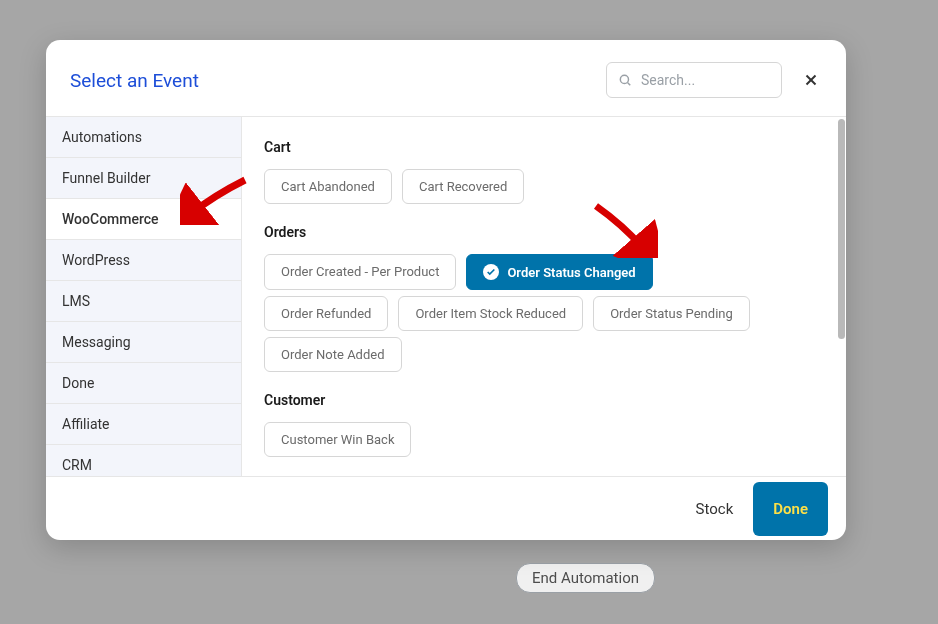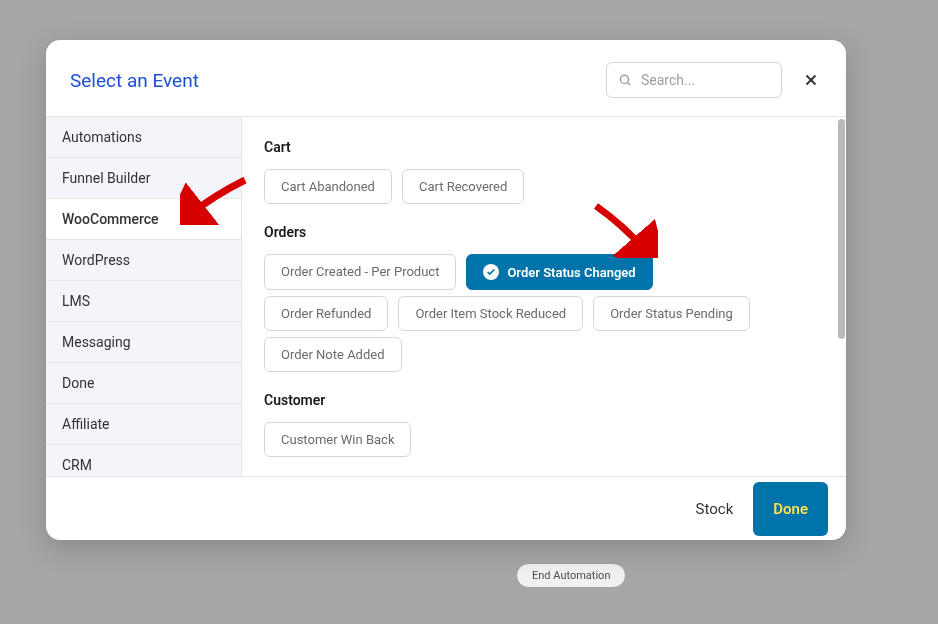--- a/index.html
+++ b/index.html
@@ -9,21 +9,21 @@
     height: 624px;
     position: relative;
     overflow: hidden;
   }
   .end-automation {
     position: absolute;
     left: 516px; top: 563px;
     border: 1px solid #9aa0a6;
     border-radius: 14px;
     padding: 5px 15px;
-    font-size: 11px;
+    font-size: 15px;
     color: #4d4d4d;
     background: #f0f0f0;
   }
   .modal {
     position: absolute;
     left: 46px; top: 40px;
     width: 800px; height: 500px;
     background: #fff;
     border-radius: 14px;
     box-shadow: 0 8px 28px rgba(0,0,0,.18);

